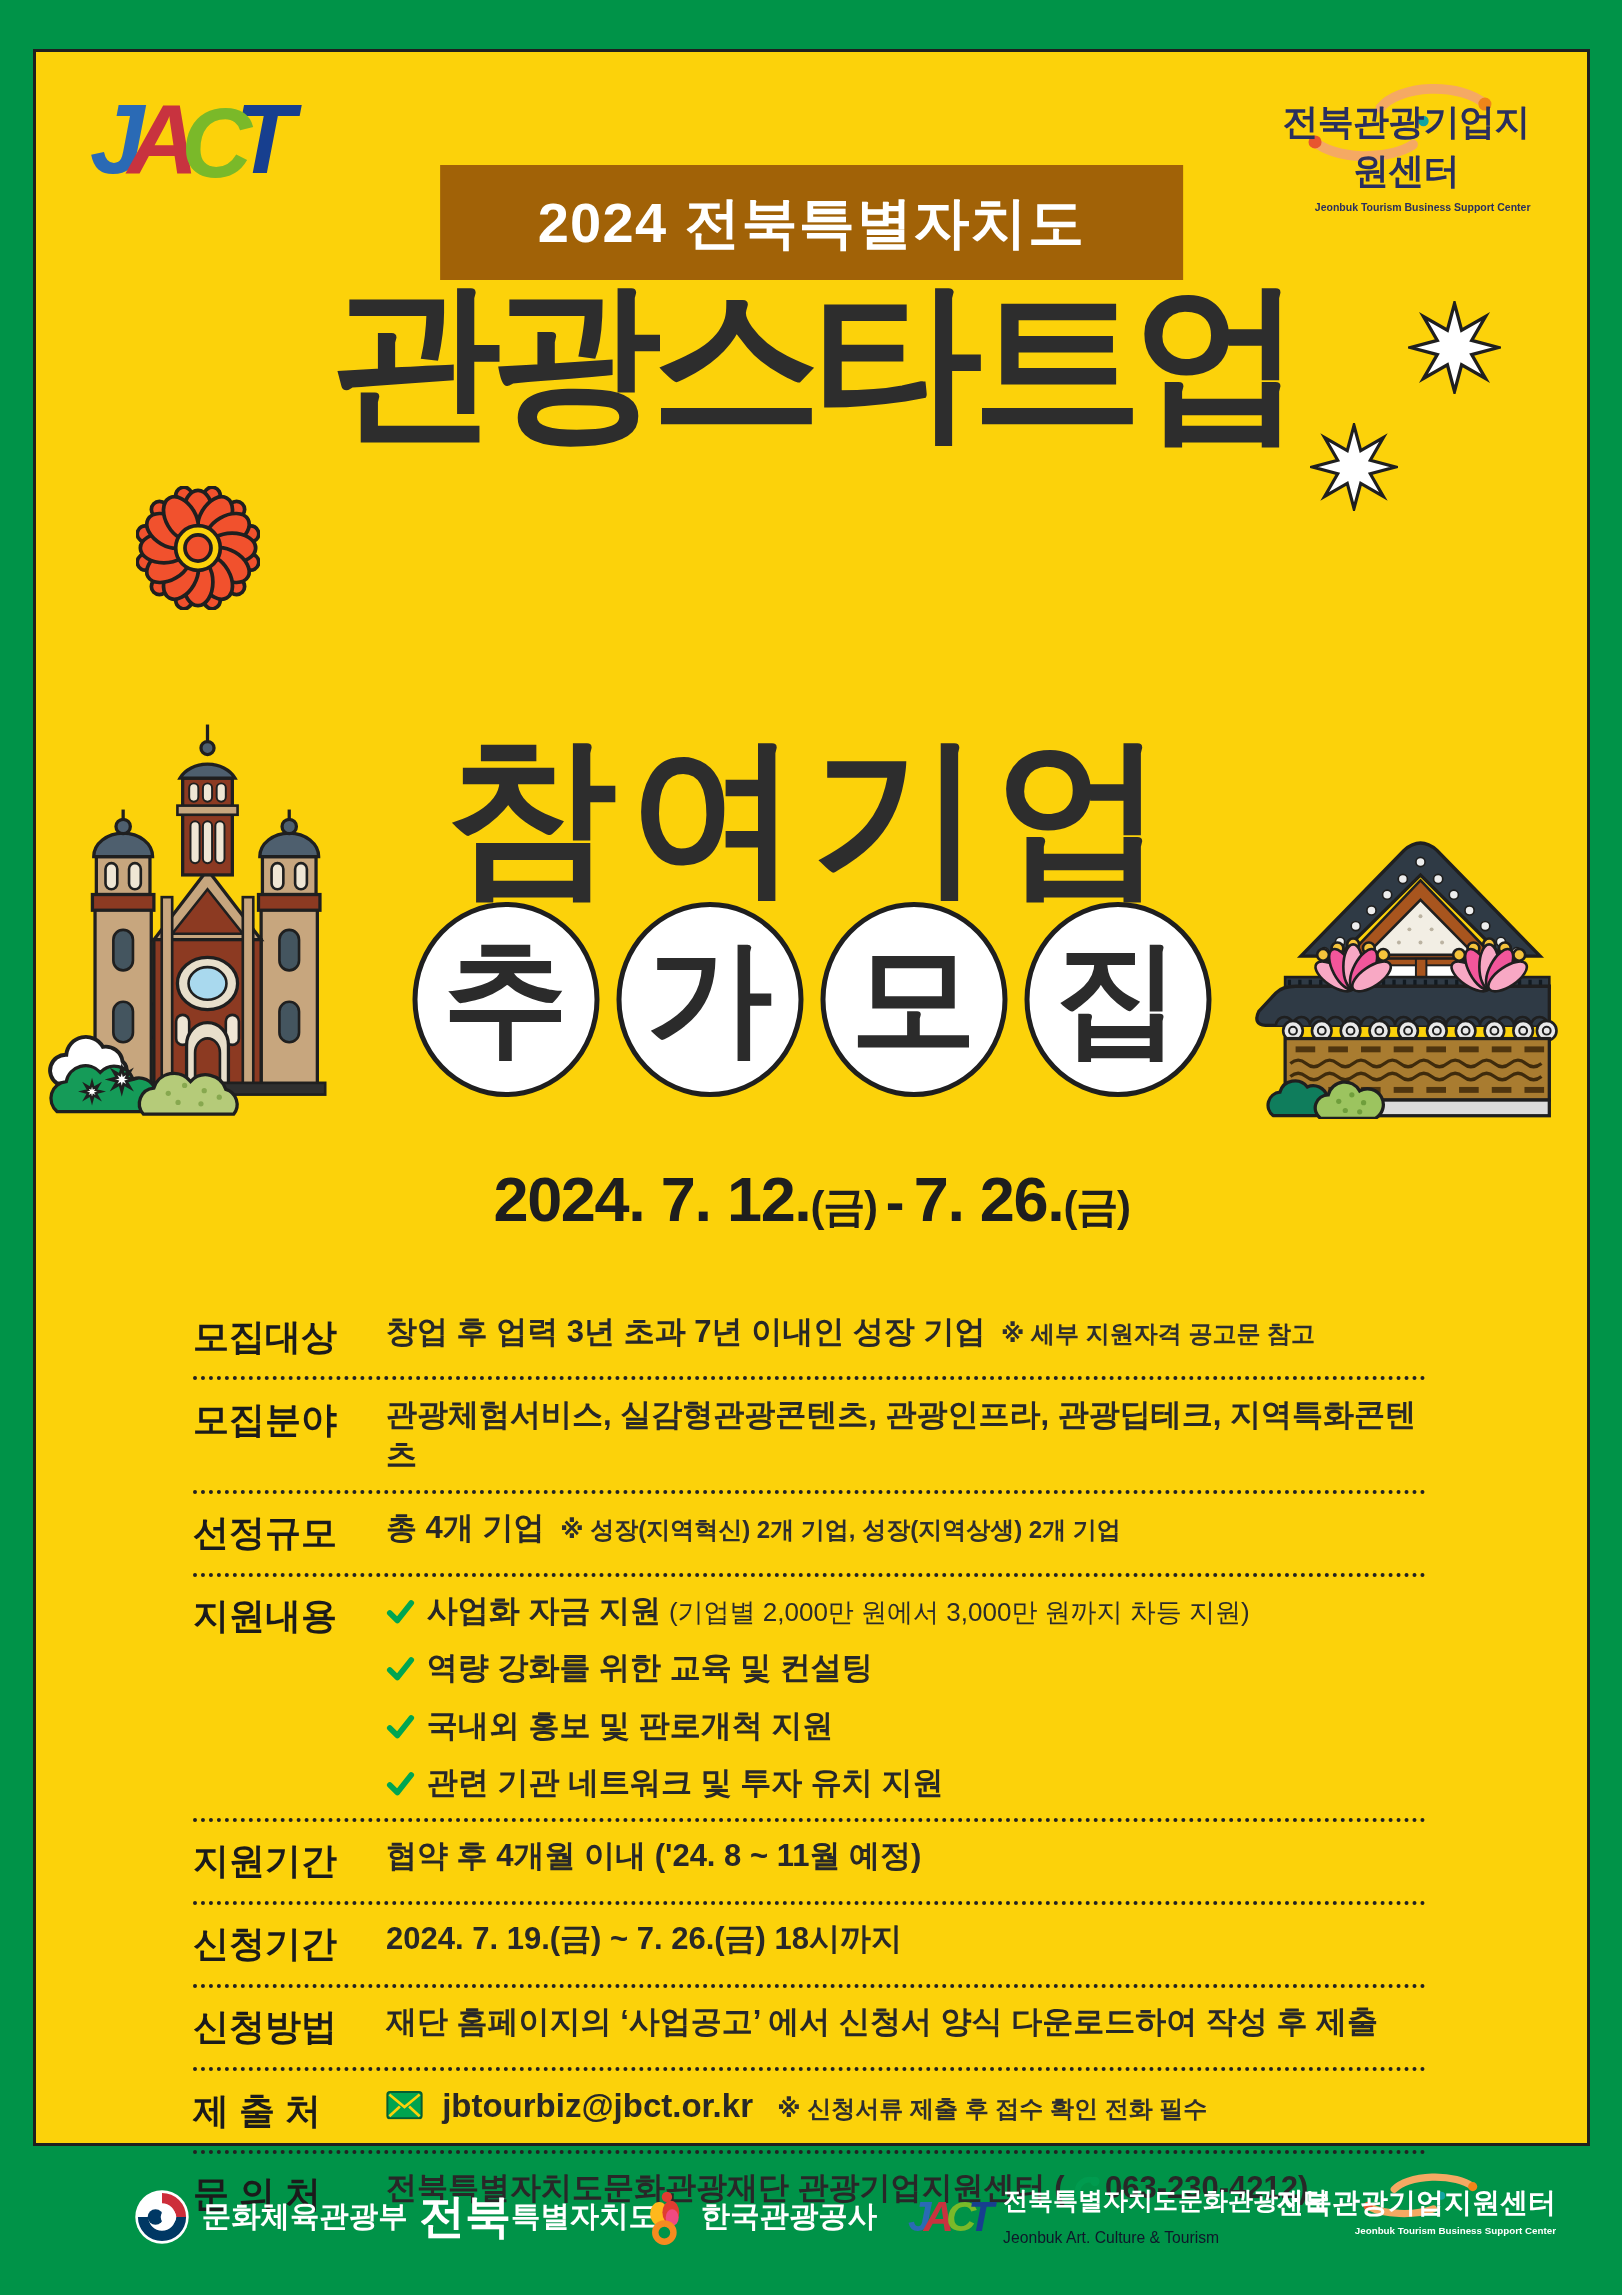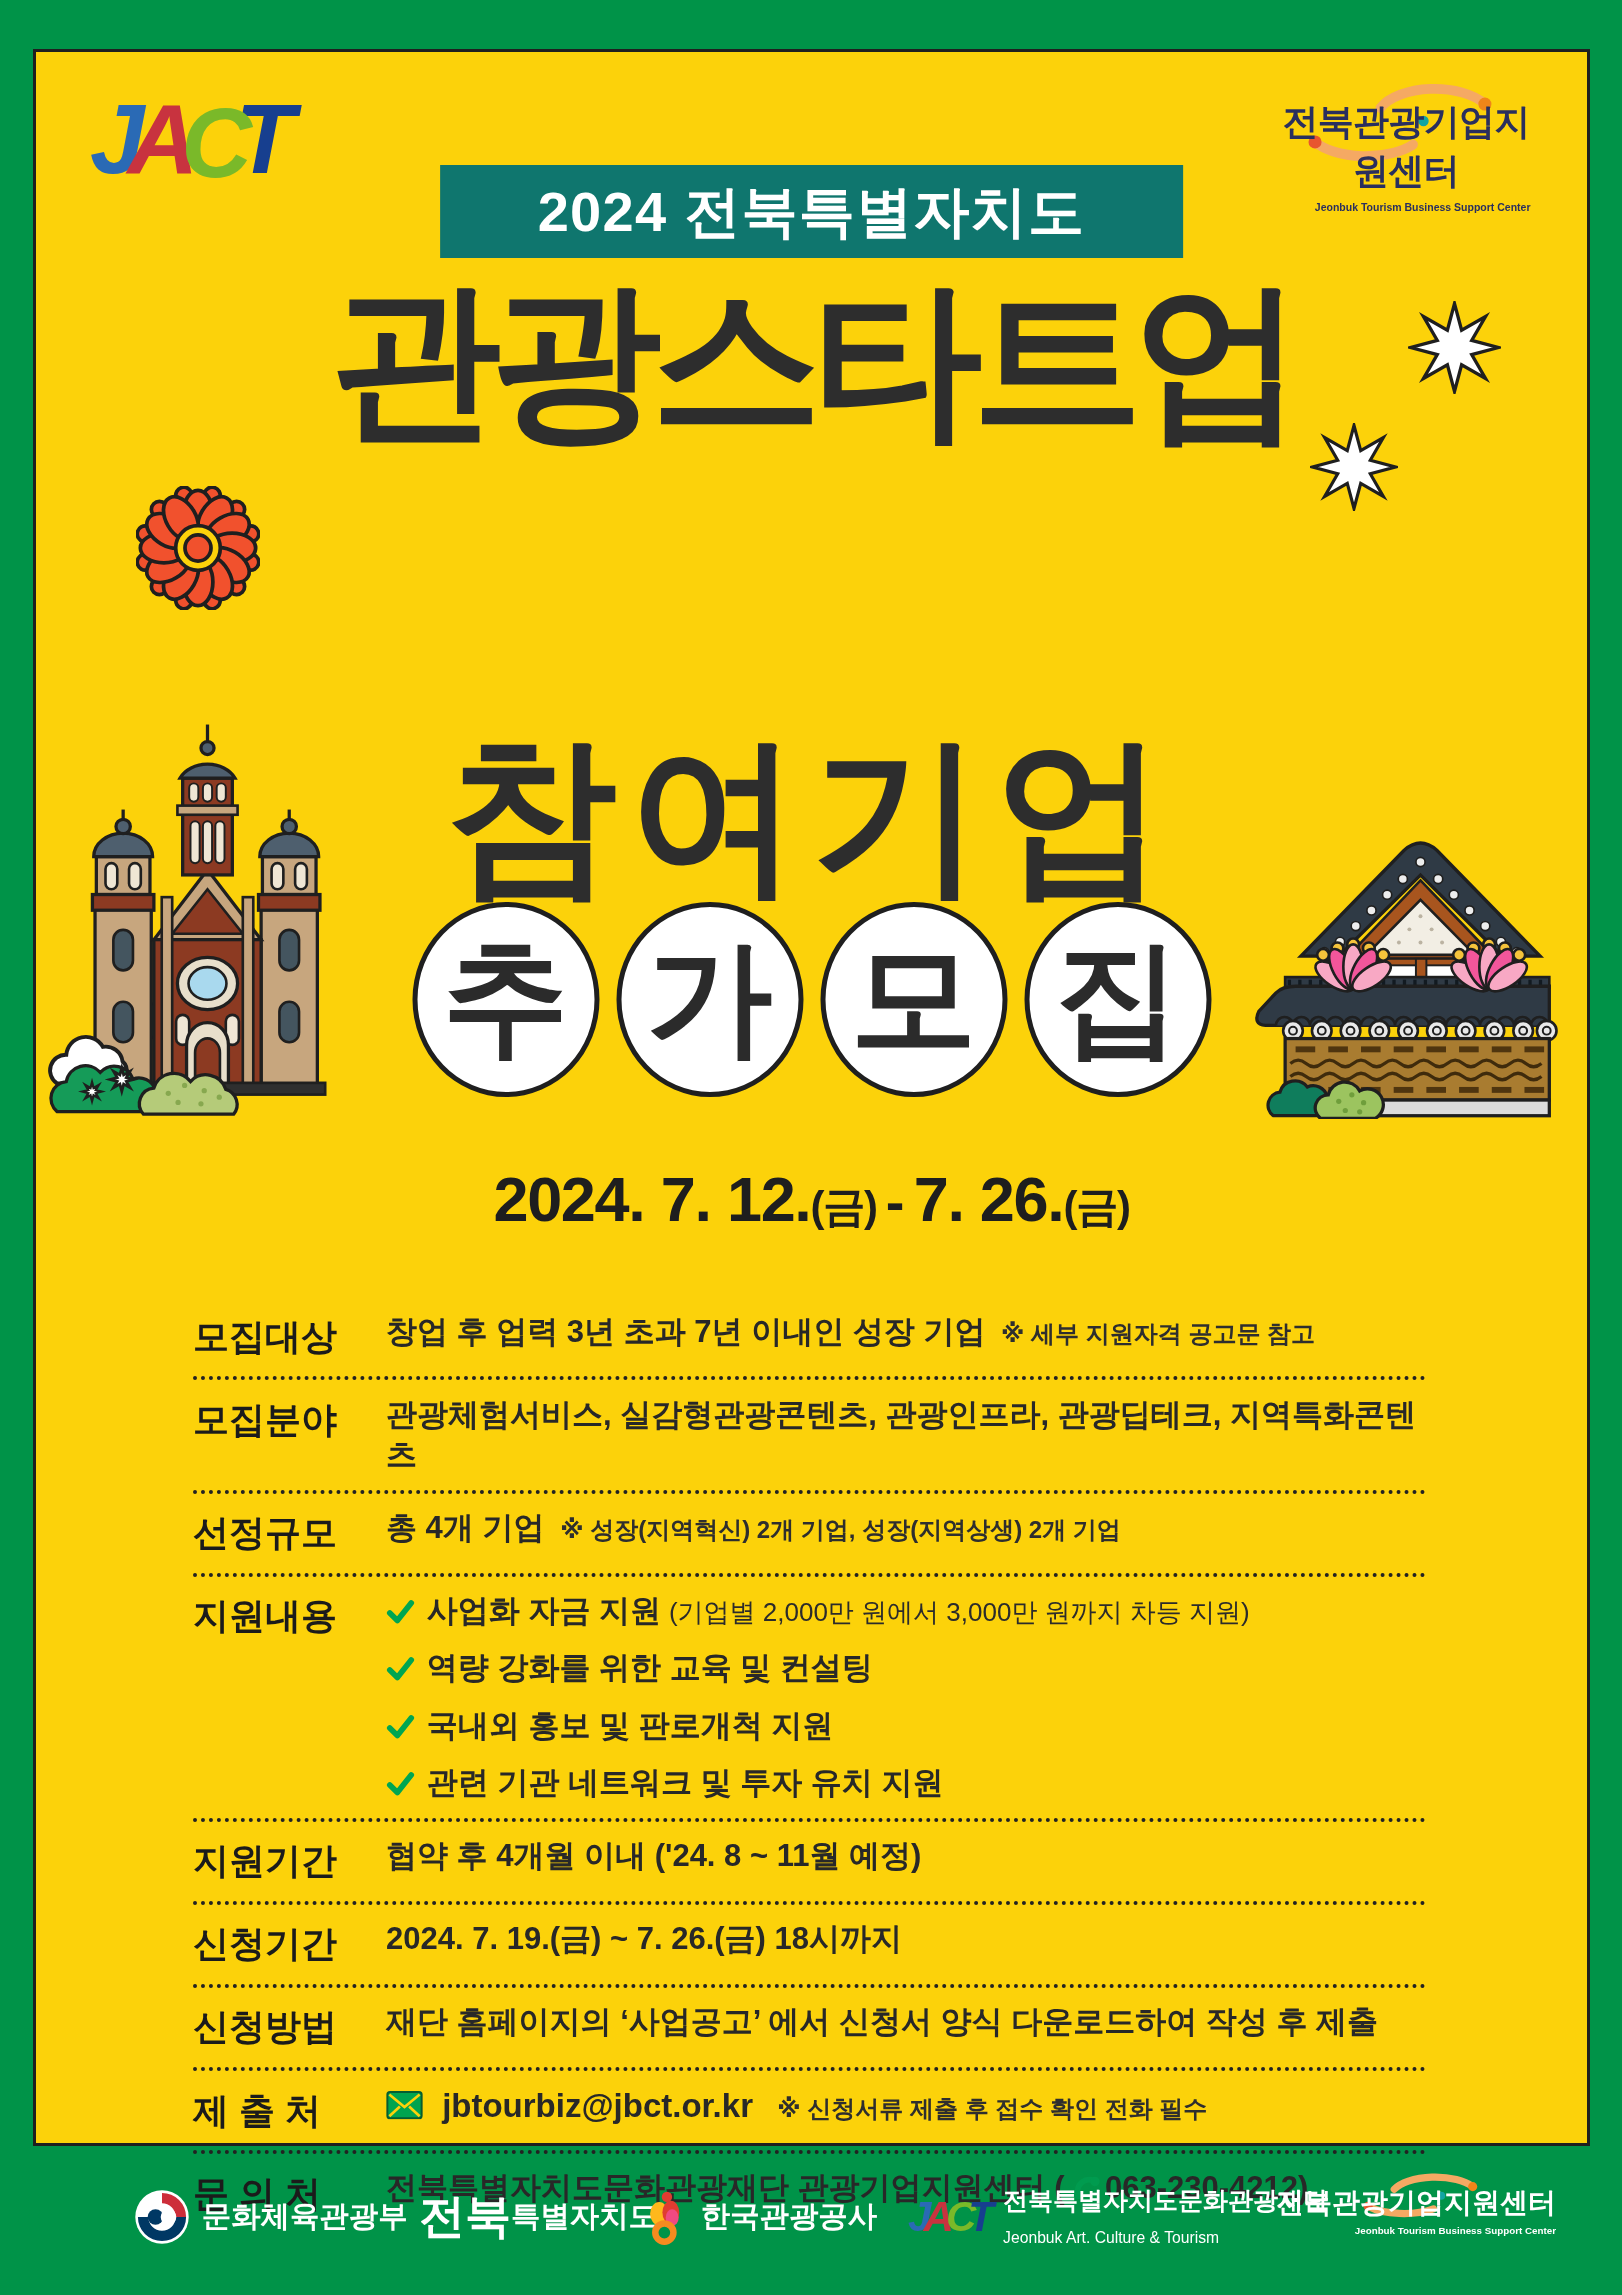--- a/index.html
+++ b/index.html
@@ -14,22 +14,22 @@
   .jact-logo span{display:inline-block;}
   .jact-j{color:#2A6AB5;} .jact-a{color:#C8333F;} .jact-c{color:#7AB929;transform:translateY(3.9px);} .jact-t{color:#173F8F;}
 
   .hdr-right{position:absolute;left:1275px;top:98px;width:262px;z-index:3;text-align:center;}
   .hdr-right .kr{position:relative;z-index:2;font-size:36px;font-weight:800;color:#2A2F5E;letter-spacing:-0.7px;}
   .hdr-right .en{position:relative;z-index:2;font-size:10.5px;font-weight:700;color:#2A2F5E;margin-top:5.2px;text-align:right;padding-right:6.5px;}
   .hdr-arcs{position:absolute;left:-6.5px;top:-23.6px;z-index:1;}
 
   
   .badge{position:absolute;left:50%;transform:translateX(-50%);top:165px;height:93px;
-         background:#0f766e;color:#FFFFFF;font-size:56px;font-weight:800;line-height:93px;
-         padding:0 98px;letter-spacing:1.3px;white-space:nowrap;z-index:2;}
+         background:#a16207;color:#FFFFFF;font-size:56px;font-weight:800;line-height:93px;
+         padding:11px 98px;letter-spacing:1.3px;white-space:nowrap;z-index:2;}
   .title-line{position:absolute;left:0;width:100%;text-align:center;color:#2D2D2D;
               font-weight:900;font-size:171px;line-height:1.05;z-index:2;white-space:nowrap;}
   .t1{top:270px;letter-spacing:-10.5px;}
   .t2{top:479px;letter-spacing:-1.3px;}
   .t3{top:725px;letter-spacing:11.8px;}
 
   .circle-row{position:absolute;top:902px;left:50%;transform:translateX(-50%);
               display:flex;gap:17px;z-index:2;}
   .char-circle{width:187px;height:195px;border-radius:50%;background:#FFFFFF;border:5.2px solid #1F1F1F;
                display:flex;align-items:center;justify-content:center;box-sizing:border-box;}
@@ -66,21 +66,21 @@
 
   
   .footer-item{position:absolute;top:2184px;height:65px;display:flex;align-items:center;z-index:3;color:#fff;}
   .f1{left:134px;} .f2{left:419px;} .f3{left:641px;} .f4{left:908px;} .f5{left:1276px;top:2179px;}
   .f-label{font-size:29.4px;font-weight:800;color:#FFFFFF;margin-left:11.8px;white-space:nowrap;}
   .f2 .strong{font-size:46px;font-weight:900;}
   .f2 .rest{font-size:29.4px;font-weight:700;}
   .f-jact{font-size:42px;font-weight:900;font-style:italic;letter-spacing:-7.9px;margin-right:17px;}
   .f-col{display:flex;flex-direction:column;line-height:1.15;}
   .f-kr{font-size:25px;font-weight:800;color:#fff;white-space:nowrap;}
-  .f-en{font-size:15.7px;font-weight:500;color:#ffffff;margin-top:14px;}
+  .f-en{font-size:15.7px;font-weight:500;color:#0f172a;margin-top:14px;}
   .f5 .f-col{position:relative;z-index:2;}
   .f5-kr{font-size:28px;font-weight:800;color:#fff;white-space:nowrap;}
   .f5-en{font-size:9.8px;font-weight:700;color:#fff;margin-top:5.2px;text-align:right;}
   .f5-arcs{position:absolute;left:79px;top:-15.7px;z-index:1;}
 </style>
 </head>
 <body>
 
 <div class="poster">
   <div class="panel"></div>

